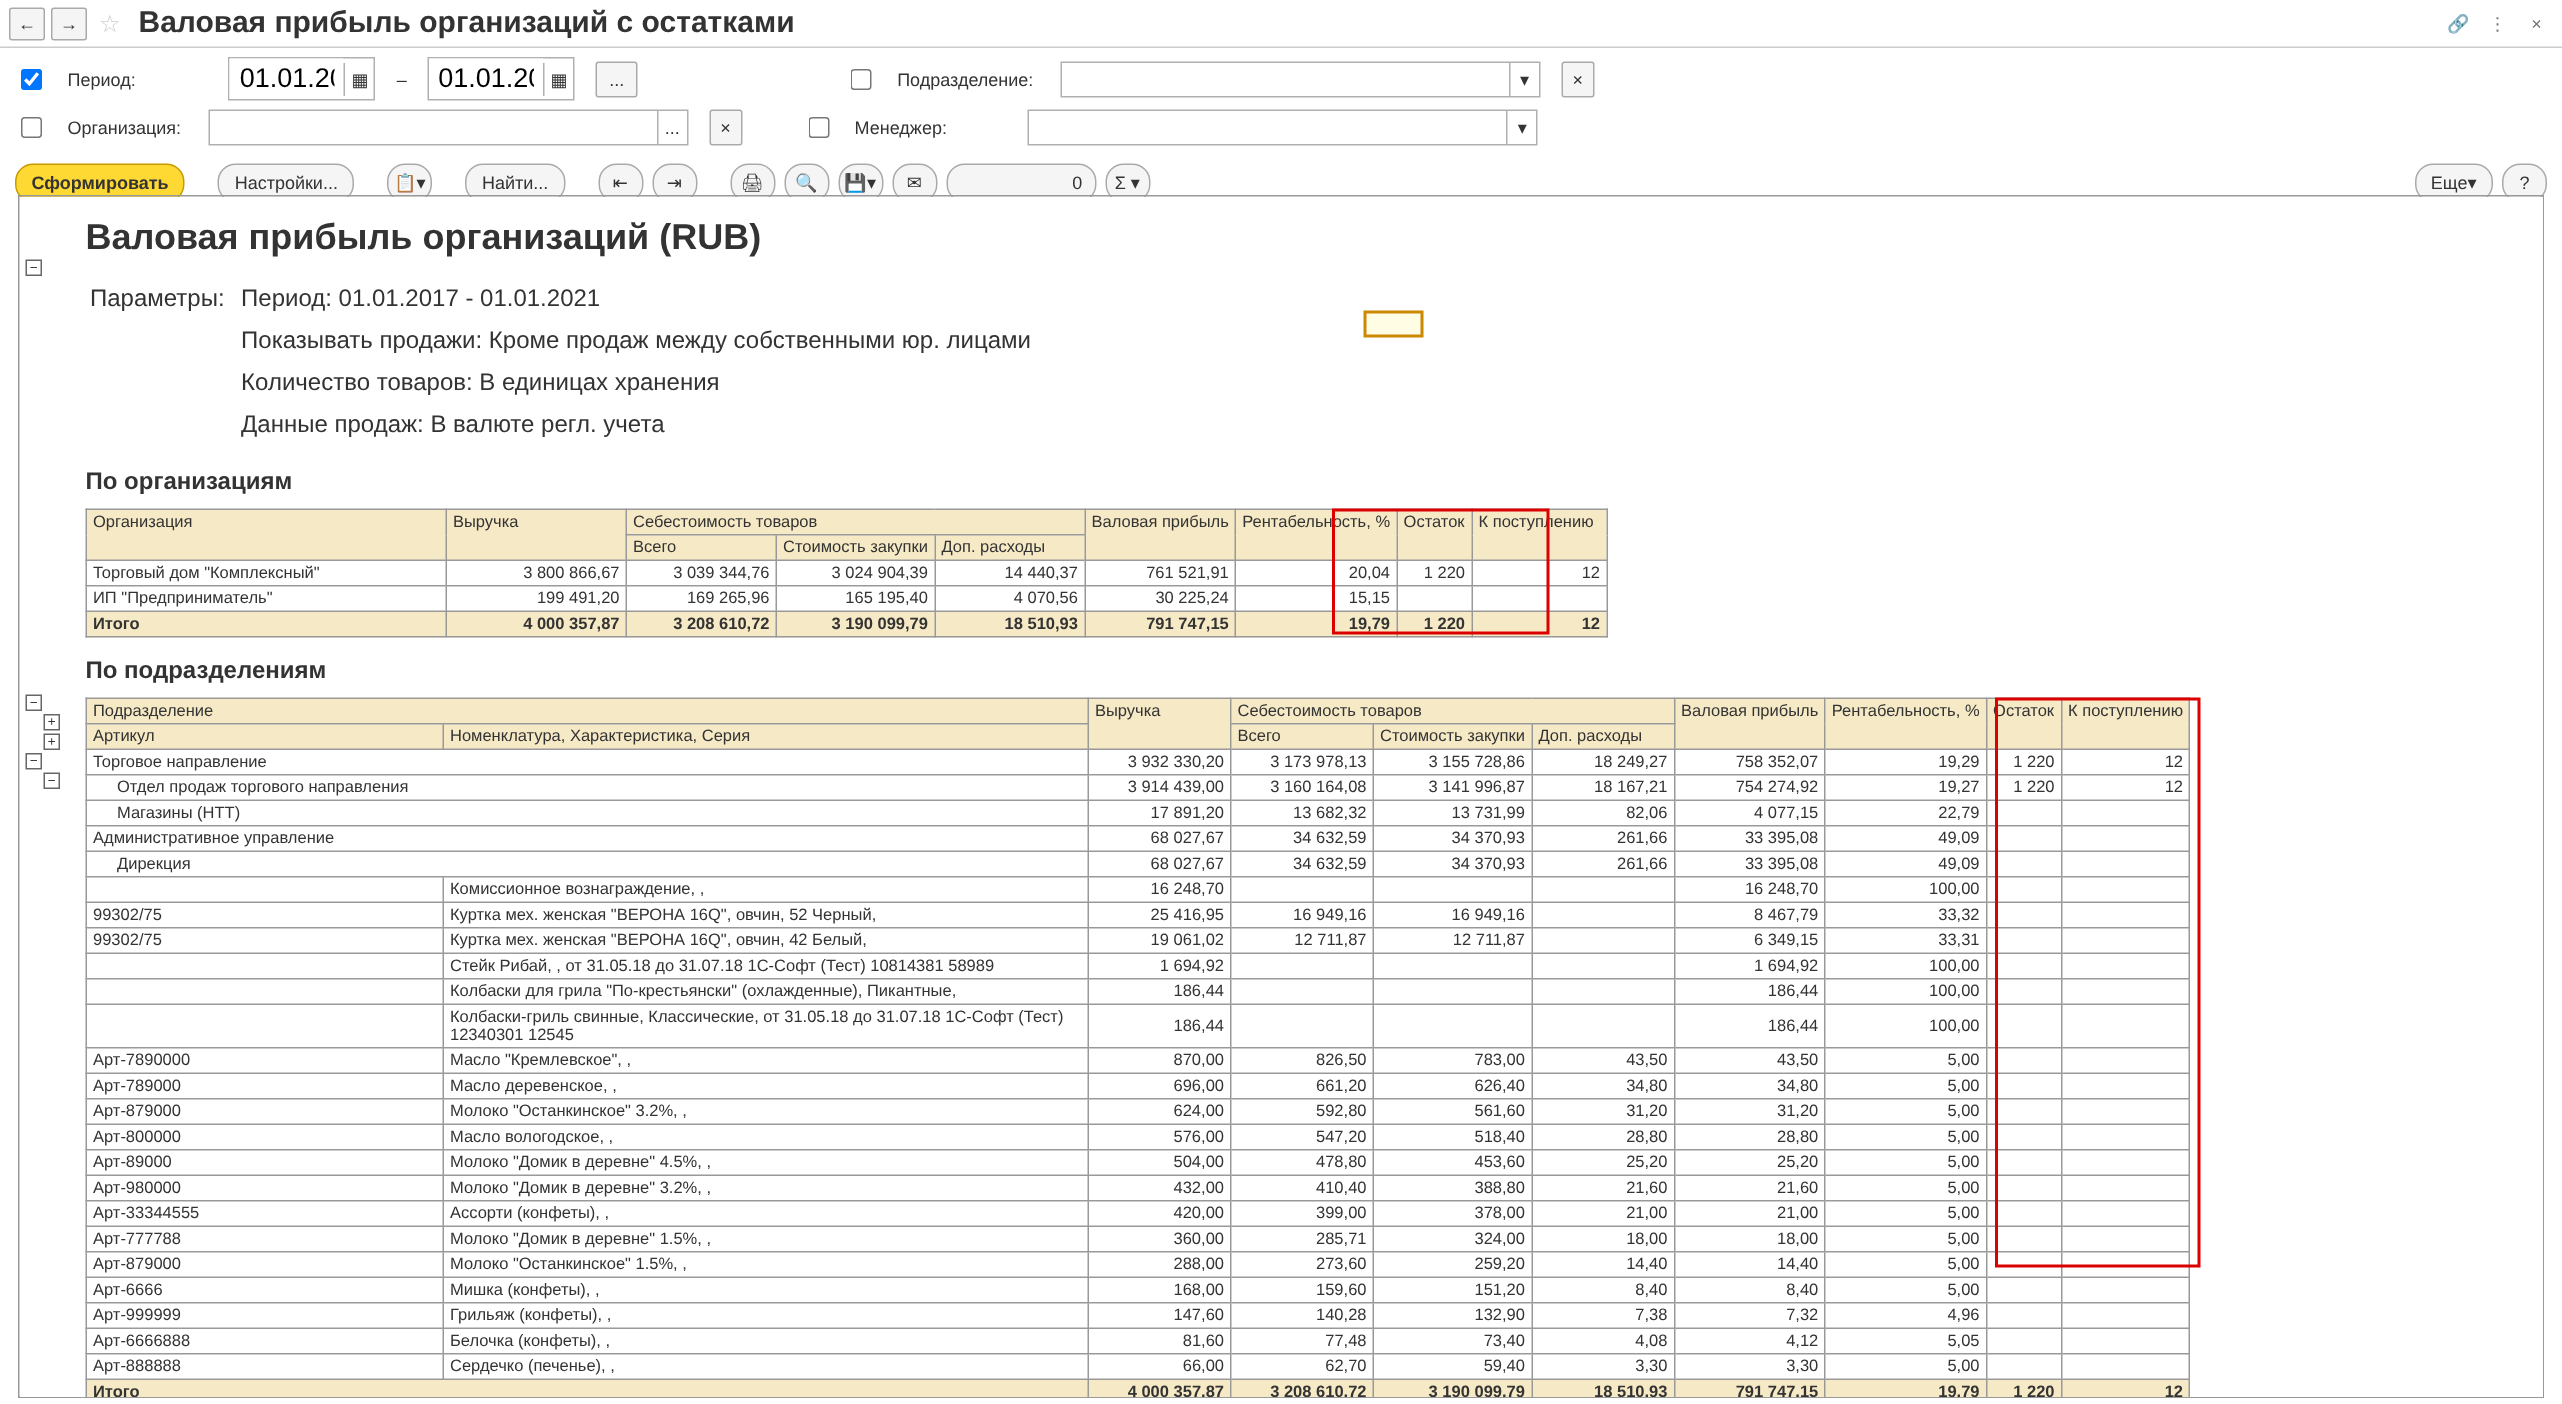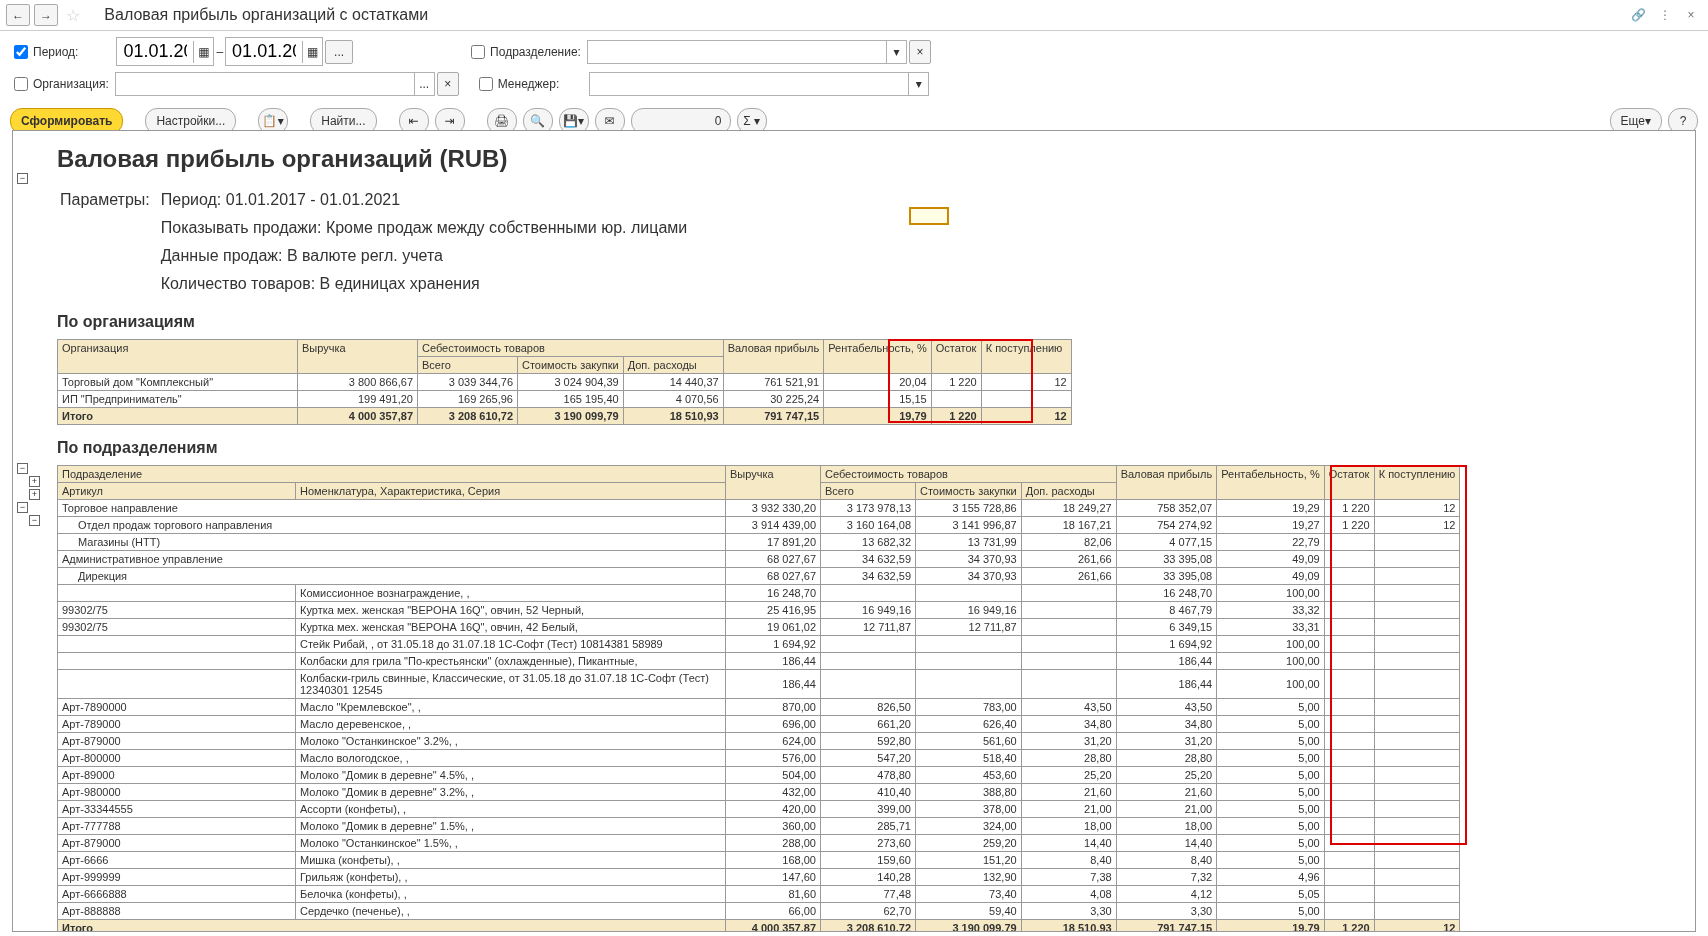--- a/index.html
+++ b/index.html
@@ -1,23 +1,23 @@
 <!DOCTYPE html>
 <html><head>
 <meta charset="utf-8">
 <style>
 *{box-sizing:border-box;font-family:Arial,sans-serif}
 body{margin:0;font-size:12px;color:#333;background:#fff;overflow:hidden}
 .top-bar{display:flex;align-items:center;padding:4px 6px;gap:4px;border-bottom:1px solid #ccc}
 .nav-btn{width:24px;height:22px;border:1px solid #aaa;background:#f5f5f5;display:flex;align-items:center;justify-content:center;cursor:pointer;border-radius:2px}
 .star{color:#ccc;font-size:16px;padding:0 4px}
-.title{font-size:16px;font-weight:normal;margin-left:16px}
+.title{font-size:20px;font-weight:bold;margin-left:4px}
 .spacer{flex:1}
 .top-icon{width:22px;height:22px;display:flex;align-items:center;justify-content:center;cursor:pointer;color:#777}
-.filter-row{display:flex;align-items:center;padding:6px 10px;gap:2px}
+.filter-row{display:flex;align-items:center;padding:6px 10px;gap:14px}
 .chk{width:14px;height:14px}
 .lbl{margin-right:4px}
 .date-box{border:1px solid #b0b0b0;display:flex;align-items:center;background:#fff}
 .date-box input{border:none;width:76px;padding:3px 6px;font-size:18px;outline:none;background:#fff}
 .date-btn{border-left:1px solid #b0b0b0;width:20px;height:22px;display:flex;align-items:center;justify-content:center;cursor:pointer}
 .ellipsis-btn{width:28px;height:24px;border:1px solid #aaa;background:#f5f5f5;display:flex;align-items:center;justify-content:center;cursor:pointer;border-radius:2px}
 .wide-input{border:1px solid #b0b0b0;background:#fff;height:24px;display:flex;align-items:center}
 .wide-input input{border:none;flex:1;padding:3px 6px;font-size:12px;outline:none}
 .inp-btn{border-left:1px solid #b0b0b0;width:20px;height:22px;display:flex;align-items:center;justify-content:center;cursor:pointer}
 .clear-btn{width:22px;height:24px;border:1px solid #aaa;background:#f5f5f5;display:flex;align-items:center;justify-content:center;cursor:pointer;border-radius:2px}
@@ -140,25 +140,25 @@
             <tr>
               <td class="k">Параметры:</td>
               <td>Период: 01.01.2017 - 01.01.2021</td>
             </tr>
     <tr>
               <td></td>
               <td>Показывать продажи: Кроме продаж между собственными юр. лицами</td>
             </tr>
     <tr>
               <td></td>
-              <td>Данные продаж: В валюте регл. учета</td>
+              <td>Количество товаров: В единицах хранения</td>
             </tr>
     <tr>
               <td></td>
-              <td>Количество товаров: В единицах хранения</td>
+              <td>Данные продаж: В валюте регл. учета</td>
             </tr>
   </tbody>
         </table>
   <div class="yellow-box" style="left:896px;top:76px"></div>
 
   <h3>По организациям</h3>
   <div style="position:relative">
   <table class="grid" id="org-table">
     <tbody>
               <tr>

